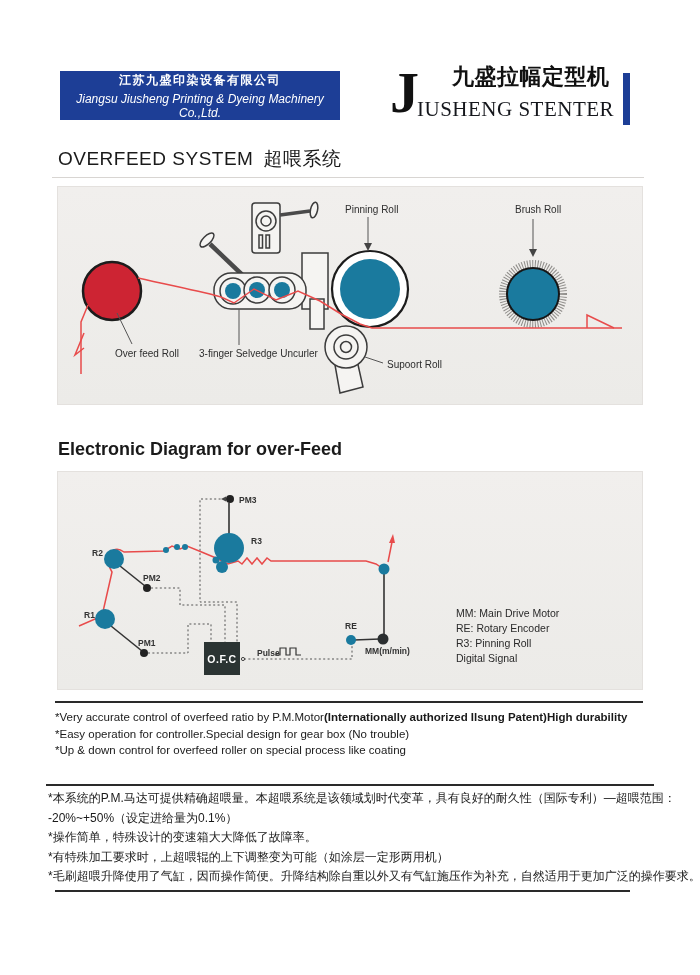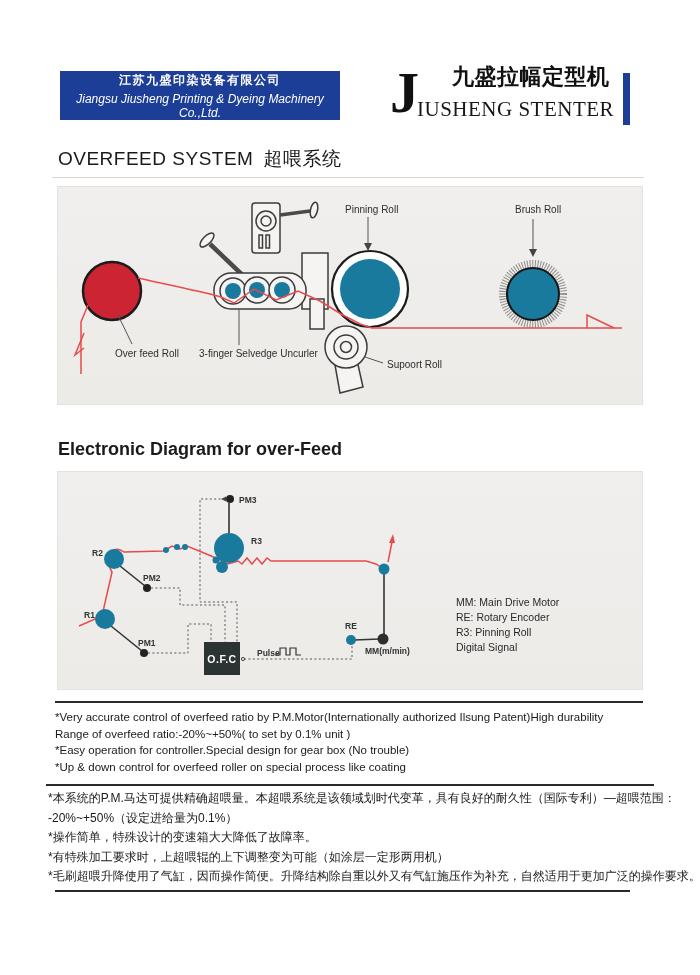--- a/index.html
+++ b/index.html
@@ -31,32 +31,32 @@
   .panel svg { position:absolute; left:0; top:0; }
 
   .lbl  { font-family:"Liberation Sans", sans-serif; font-size:10px; fill:#2e2e2e; }
   .lbl2 { font-family:"Liberation Sans", sans-serif; font-size:8.5px; font-weight:bold; fill:#333; }
   .dot  { fill:none; stroke:#555; stroke-width:1; stroke-dasharray:2 2.4; }
   .thread { fill:none; stroke:#e84b4b; stroke-width:1.5; }
   .mach { fill:#f5f4f2; stroke:#3c3c3c; stroke-width:1.5; }
 
   
   .eq-block { position:absolute; left:398px; top:22px; width:185px; }
-  .legend-block { position:absolute; left:398px; top:123px; width:185px; }
+  .legend-block { position:absolute; left:398px; top:134px; width:185px; }
   .eq-line { font-size:10.5px; line-height:15px; color:#2a2a2a; white-space:nowrap; }
 
   
   .rule-dark { position:absolute; background:#2a2a2a; height:2px; }
   .rule-a { left:55px; top:701px; width:588px; }
   .rule-b { left:46px; top:784px; width:608px; height:1.5px; }
   .rule-c { left:55px; top:890px; width:575px; height:1.5px; }
 
   .en-features { position:absolute; left:55px; top:709px; width:596px; }
   .en-line { font-size:11.5px; line-height:16.5px; white-space:nowrap; }
-  .en-line b { font-weight:normal; }
+  .en-line b { font-weight:bold; }
 
   .cn-features { position:absolute; left:48px; top:789px; width:608px; }
   .cn-line { font-size:12px; line-height:19.5px; white-space:nowrap; }
 </style>
 </head>
 <body>
 
 <div class="page">
 
   <div class="banner">
@@ -202,21 +202,20 @@
       <div class="eq-line">MM: Main Drive Motor</div>
       <div class="eq-line">RE: Rotary Encoder</div>
       <div class="eq-line">R3: Pinning Roll</div>
       <div class="eq-line">Digital Signal</div>
     </div>
   </div>
 
   <div class="rule-dark rule-a"></div>
   <div class="en-features">
     <div class="en-line"><span>*Very accurate control of overfeed ratio by P.M.Motor</span><b>(Internationally authorized Ilsung Patent)High durability</b></div>
-    <div class="en-line"><b>Range of overfeed ratio:-20%~+50%( to set by 0.1% unit )</b></div>
     <div class="en-line">*Easy operation for controller.Special design for gear box (No trouble)</div>
     <div class="en-line">*Up &amp; down control for overfeed roller on special process like coating</div>
   </div>
 
   <div class="rule-dark rule-b"></div>
   <div class="cn-features">
     <div class="cn-line">*本系统的P.M.马达可提供精确超喂量。本超喂系统是该领域划时代变革，具有良好的耐久性（国际专利）—超喂范围：</div>
     <div class="cn-line">-20%~+50%（设定进给量为0.1%）</div>
     <div class="cn-line">*操作简单，特殊设计的变速箱大大降低了故障率。</div>
     <div class="cn-line">*有特殊加工要求时，上超喂辊的上下调整变为可能（如涂层一定形两用机）</div>

